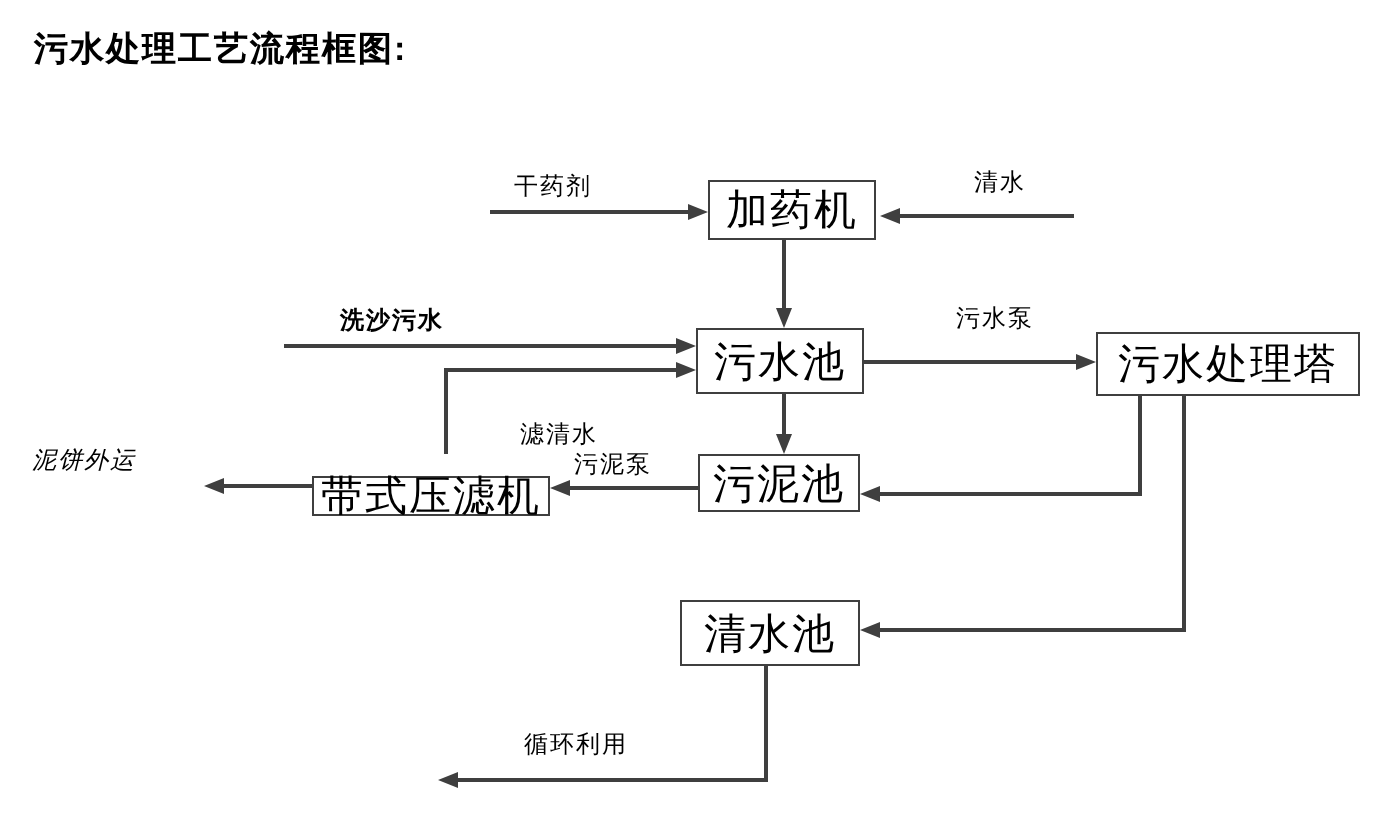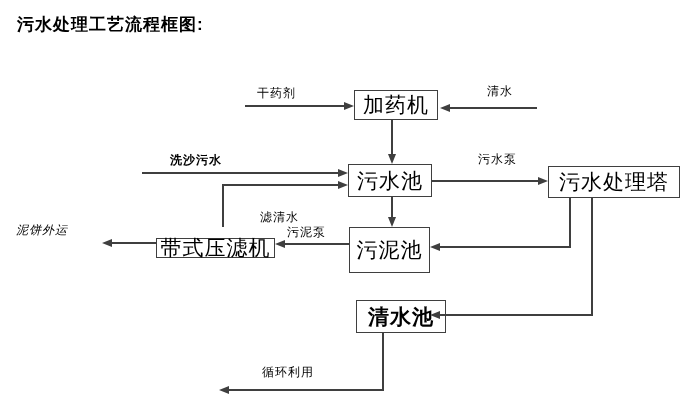--- a/index.html
+++ b/index.html
@@ -59,29 +59,29 @@
   </div>
 
   <div class="node" style="left:348px; top:164px; width:84px;  height:33px;">
     <span>污水池</span>
   </div>
 
   <div class="node" style="left:548px; top:166px; width:132px; height:32px;">
     <span>污水处理塔</span>
   </div>
 
-  <div class="node" style="left:349px; top:227px; width:81px;  height:46px;">
+  <div class="node" style="left:349px; top:227px; width:81px;  height:29px;">
     <span>污泥池</span>
   </div>
 
   <div class="node" style="left:156px; top:238px; width:119px; height:20px;">
     <span>带式压滤机</span>
   </div>
 
-  <div class="node" style="left:356px; top:300px; width:90px;  height:33px;font-weight:bold;">
+  <div class="node" style="left:340px; top:300px; width:90px;  height:33px;">
     <span>清水池</span>
   </div>
 
   <div class="lbl" style="left:257px; top:85px;">干药剂</div>
   <div class="hline" style="left:245px; top:105px; width:100px;"></div>
   <div class="arr arr-right" style="left:344px; top:102px;"></div>
 
   <div class="lbl" style="left:487px; top:83px;">清水</div>
   <div class="hline" style="left:449px; top:107px; width:88px;"></div>
   <div class="arr arr-left" style="left:440px; top:104px;"></div>

